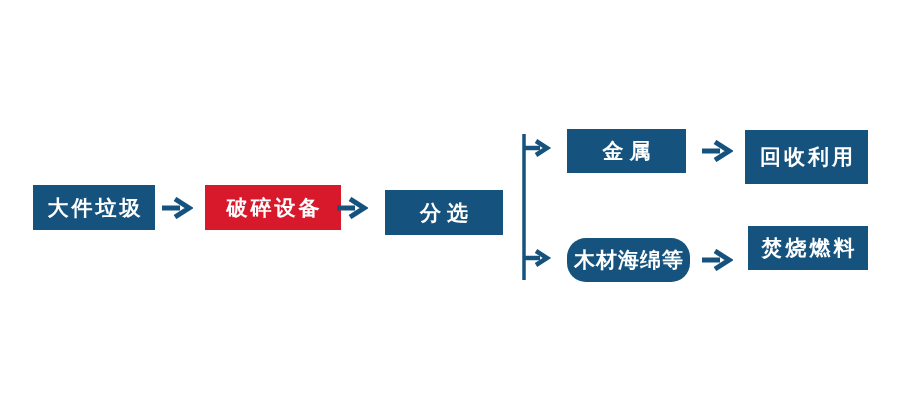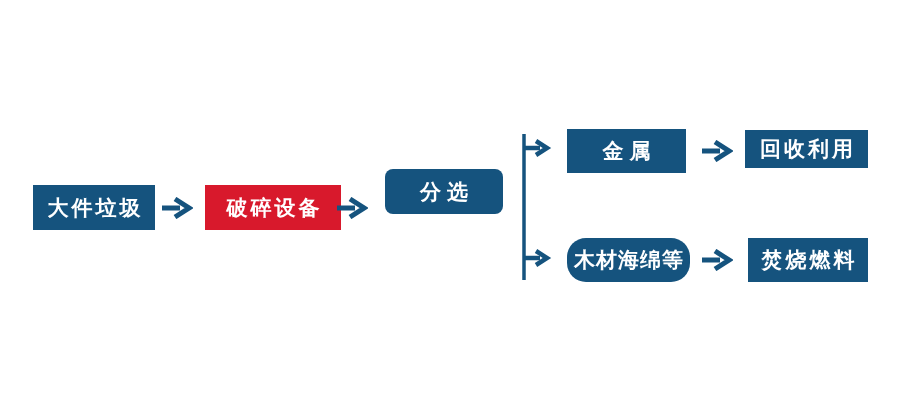--- a/index.html
+++ b/index.html
@@ -52,41 +52,41 @@
     <path d="M14 2 L28 11 L14 20" stroke-width="5"></path>
   </svg>
 
   <div class="node red" style="left:205px; top:185px; width:136px; height:45px;">破碎设备</div>
 
   <svg class="arrow" style="left:336px; top:197px;" width="32" height="22" viewBox="0 0 32 22">
     <path d="M1 11 H19" stroke-width="5"></path>
     <path d="M14 2 L28 11 L14 20" stroke-width="5"></path>
   </svg>
 
-  <div class="node blue wide" style="left:385px; top:169px; width:118px; height:45px;border-radius:8px;">分选</div>
+  <div class="node blue wide" style="left:385px; top:190px; width:118px; height:45px;">分选</div>
 
   <svg class="connector" style="left:521px; top:133px;" width="32" height="150" viewBox="0 0 32 150">
     <path d="M3 1 V147" stroke-width="3.5"></path>
     <path d="M3 15 H19" stroke-width="4.5"></path>
     <path d="M15 8 L26 15 L15 22" stroke-width="4.5"></path>
     <path d="M3 125 H19" stroke-width="4.5"></path>
     <path d="M15 118 L26 125 L15 132" stroke-width="4.5"></path>
   </svg>
 
   <div class="node blue wide" style="left:567px; top:129px; width:119px; height:44px;">金属</div>
 
   <svg class="arrow" style="left:701px; top:140px;" width="32" height="22" viewBox="0 0 32 22">
     <path d="M1 11 H19" stroke-width="5"></path>
     <path d="M14 2 L28 11 L14 20" stroke-width="5"></path>
   </svg>
 
-  <div class="node blue" style="left:745px; top:130px; width:123px; height:38px;">回收利用</div>
+  <div class="node blue" style="left:745px; top:130px; width:123px; height:54px;">回收利用</div>
 
   <div class="node blue tight" style="left:567px; top:238px; width:123px; height:44px;border-radius:19px;">木材海绵等</div>
 
   <svg class="arrow" style="left:701px; top:249px;" width="32" height="22" viewBox="0 0 32 22">
     <path d="M1 11 H19" stroke-width="5"></path>
     <path d="M14 2 L28 11 L14 20" stroke-width="5"></path>
   </svg>
 
-  <div class="node blue" style="left:748px; top:238px; width:120px; height:44px;">焚烧燃料</div>
+  <div class="node blue" style="left:748px; top:226px; width:120px; height:44px;">焚烧燃料</div>
 
 </div>
 
 </body></html>

